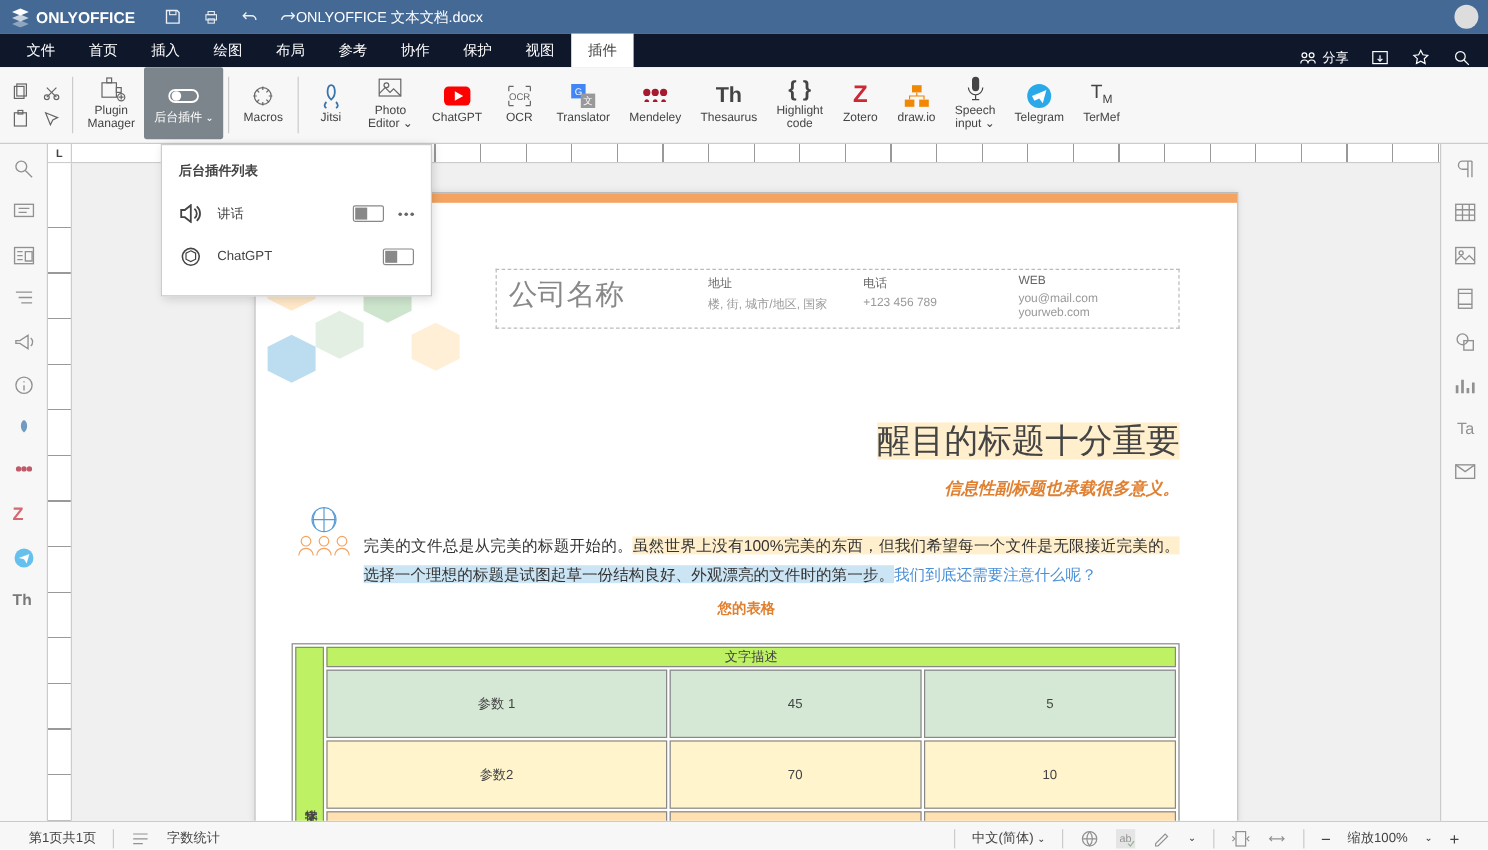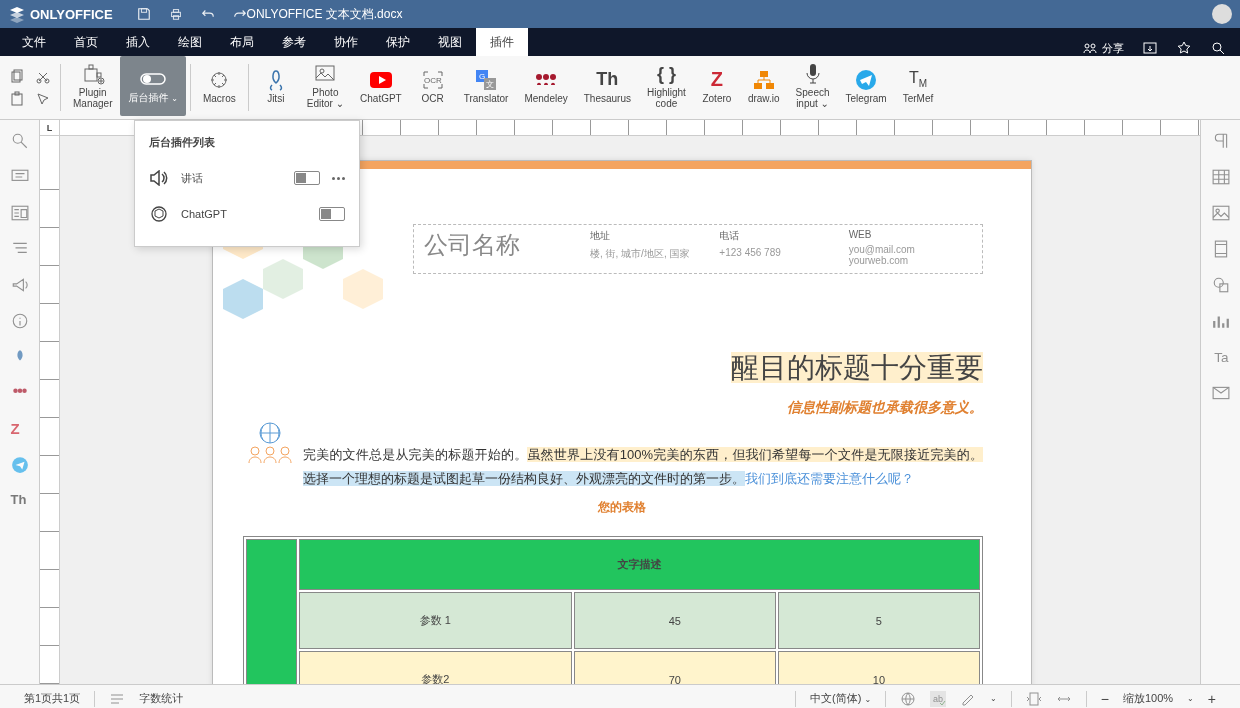--- a/index.html
+++ b/index.html
@@ -73,21 +73,21 @@
 
 .tblcap{text-align:center;font-size:12px;color:#e08030;margin-top:8px;font-weight:bold}
 
 .lower{display:flex;padding:20px 48px 0 30px;gap:40px}
 .addsec{width:250px}
 .addsec .num{display:inline-block;width:24px;height:24px;background:#333;color:#fff;text-align:center;line-height:24px;font-size:13px;font-weight:bold}
 .addsec h5{display:inline-block;font-size:14px;margin-left:14px;font-weight:bold}
 .addsec p{font-size:12px;line-height:22px;margin-top:14px;padding-left:38px;color:#333}
 
 .datatbl{flex:1;border:1px solid #888;font-size:11px}
-.datatbl th{background:#22c55e;border:1px solid #888;padding:17px;font-weight:bold}
+.datatbl th{background:#bef264;border:1px solid #888;padding:0;font-weight:normal}
 .datatbl td{border:1px solid #888;padding:20px;text-align:center}
 .datatbl .vhdr{writing-mode:vertical-rl;text-align:center;width:24px}
 .r1{background:#d5e8d5}.r2{background:#fff4cc}.r3{background:#ffe0b0}.r4{background:#fff}
 
 
 .statusbar{height:28px;background:#f7f7f7;border-top:1px solid #cbcbcb;display:flex;align-items:center;padding:0 24px;font-size:11px;gap:14px}
 .statusbar .sp{flex:1}
 .statusbar .sico{width:16px;height:16px;opacity:.7}
 .vsep{width:1px;height:16px;background:#cbcbcb}
 

